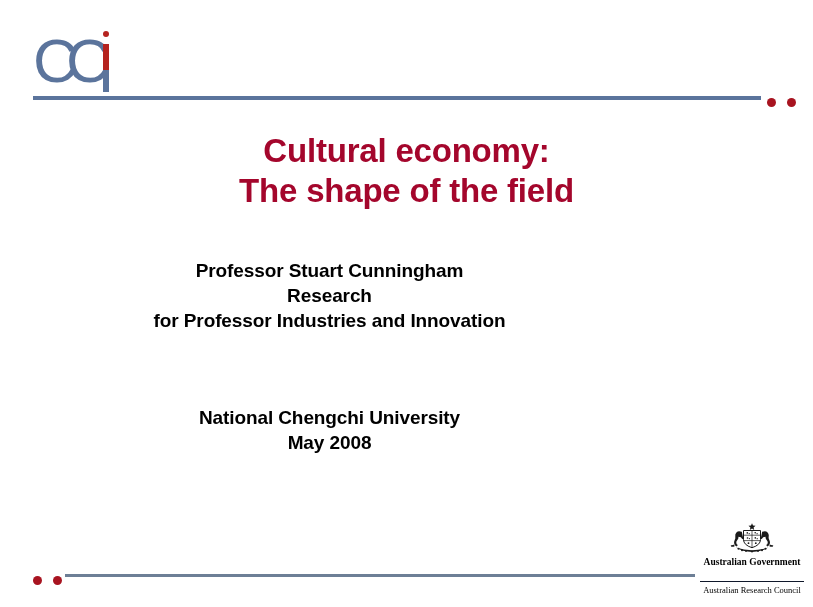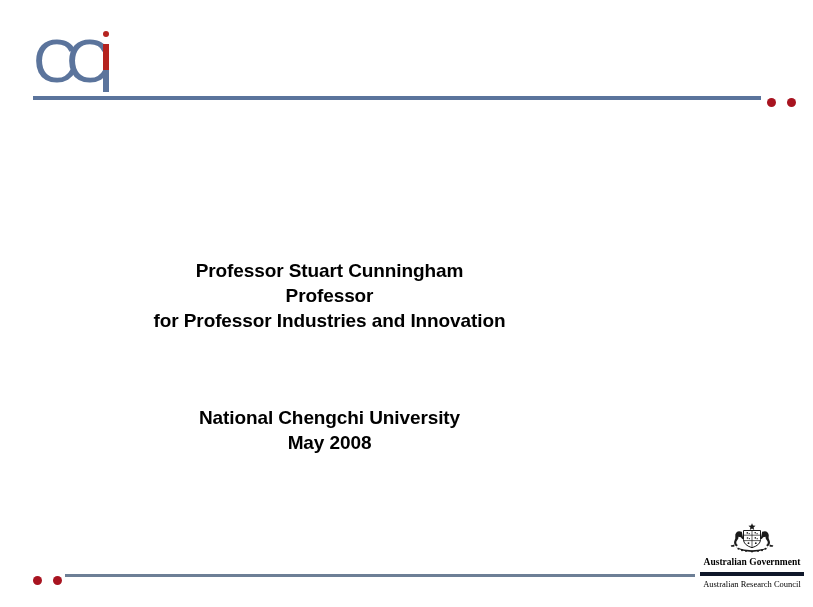--- a/index.html
+++ b/index.html
@@ -184,22 +184,22 @@
     width: 104px;
     height: 34px;
     display: block;
   }
   .crest-line-1 {
     font-family: "Liberation Serif", serif;
     font-size: 9.5px;
     font-weight: 700;
     color: #000000;
     line-height: 12px;
-    border-bottom: 4px solid #0f172a;
-    padding-bottom: 4px;
+    border-bottom: 1px solid #0f172a;
+    padding-bottom: 13px;
     letter-spacing: 0px;
     white-space: nowrap;
   }
   .crest-line-2 {
     font-family: "Liberation Serif", serif;
     font-size: 8.5px;
     font-weight: 400;
     color: #000000;
     line-height: 12px;
     padding-top: 2px;
@@ -227,24 +227,28 @@
 
     <div class="header-rule"></div>
 
     <div class="header-dots">
       <span class="dot"></span>
       <span class="dot"></span>
     </div>
 
   </div>
 
+  <div class="title-block">
+    <div class="title-line">Cultural economy:</div>
+    <div class="title-line">The shape of the field</div>
+  </div>
 
   <div class="body-block">
     <div class="body-line">Professor Stuart Cunningham</div>
-    <div class="body-line">Professor</div>
+    <div class="body-line">Research</div>
     <div class="body-line">for Professor Industries and Innovation</div>
 
     <div class="body-gap-sm"></div>
 
 
     <div class="body-gap-lg"></div>
 
     <div class="body-line">National Chengchi University</div>
     <div class="body-line">May 2008</div>
   </div>

